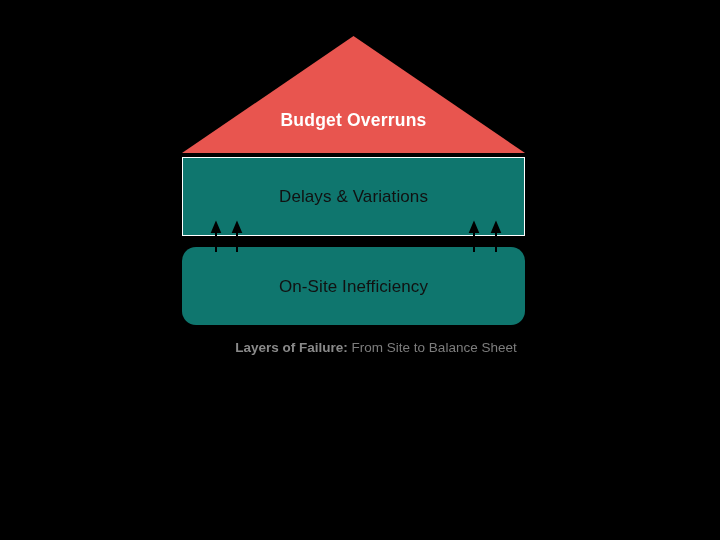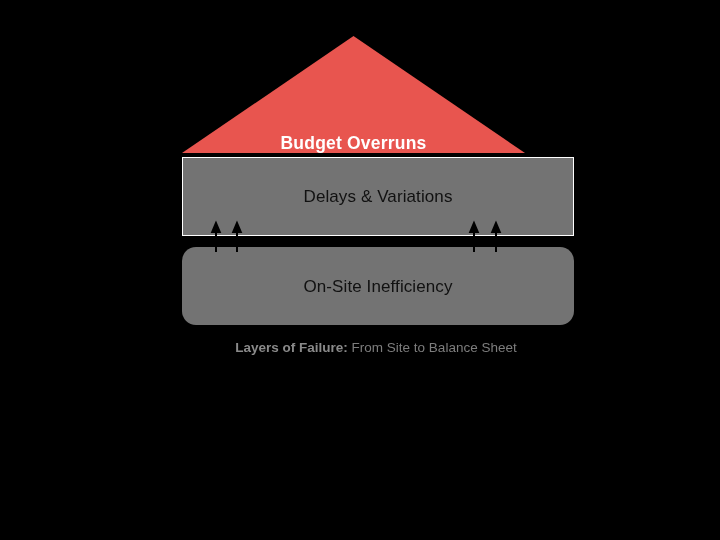--- a/index.html
+++ b/index.html
@@ -40,29 +40,28 @@
     left: 0;
     top: 76px;
     width: 343px;
     text-align: center;
     color: #ffffff;
     font-size: 17.5px;
     font-weight: bold;
     letter-spacing: 0.2px;
     line-height: 1;
     white-space: nowrap;
-    margin-top: 23px;
   }
 
   
   .band {
     position: absolute;
     left: 182px;
-    width: 392px;
-    background: #737373;
+    width: 343px;
+    background: #0f766e;
     box-sizing: border-box;
     display: flex;
     align-items: center;
     justify-content: center;
   }
   .band-middle {
     top: 157px;
     height: 79px;
     border: 1.5px solid #ffffff;
   }

